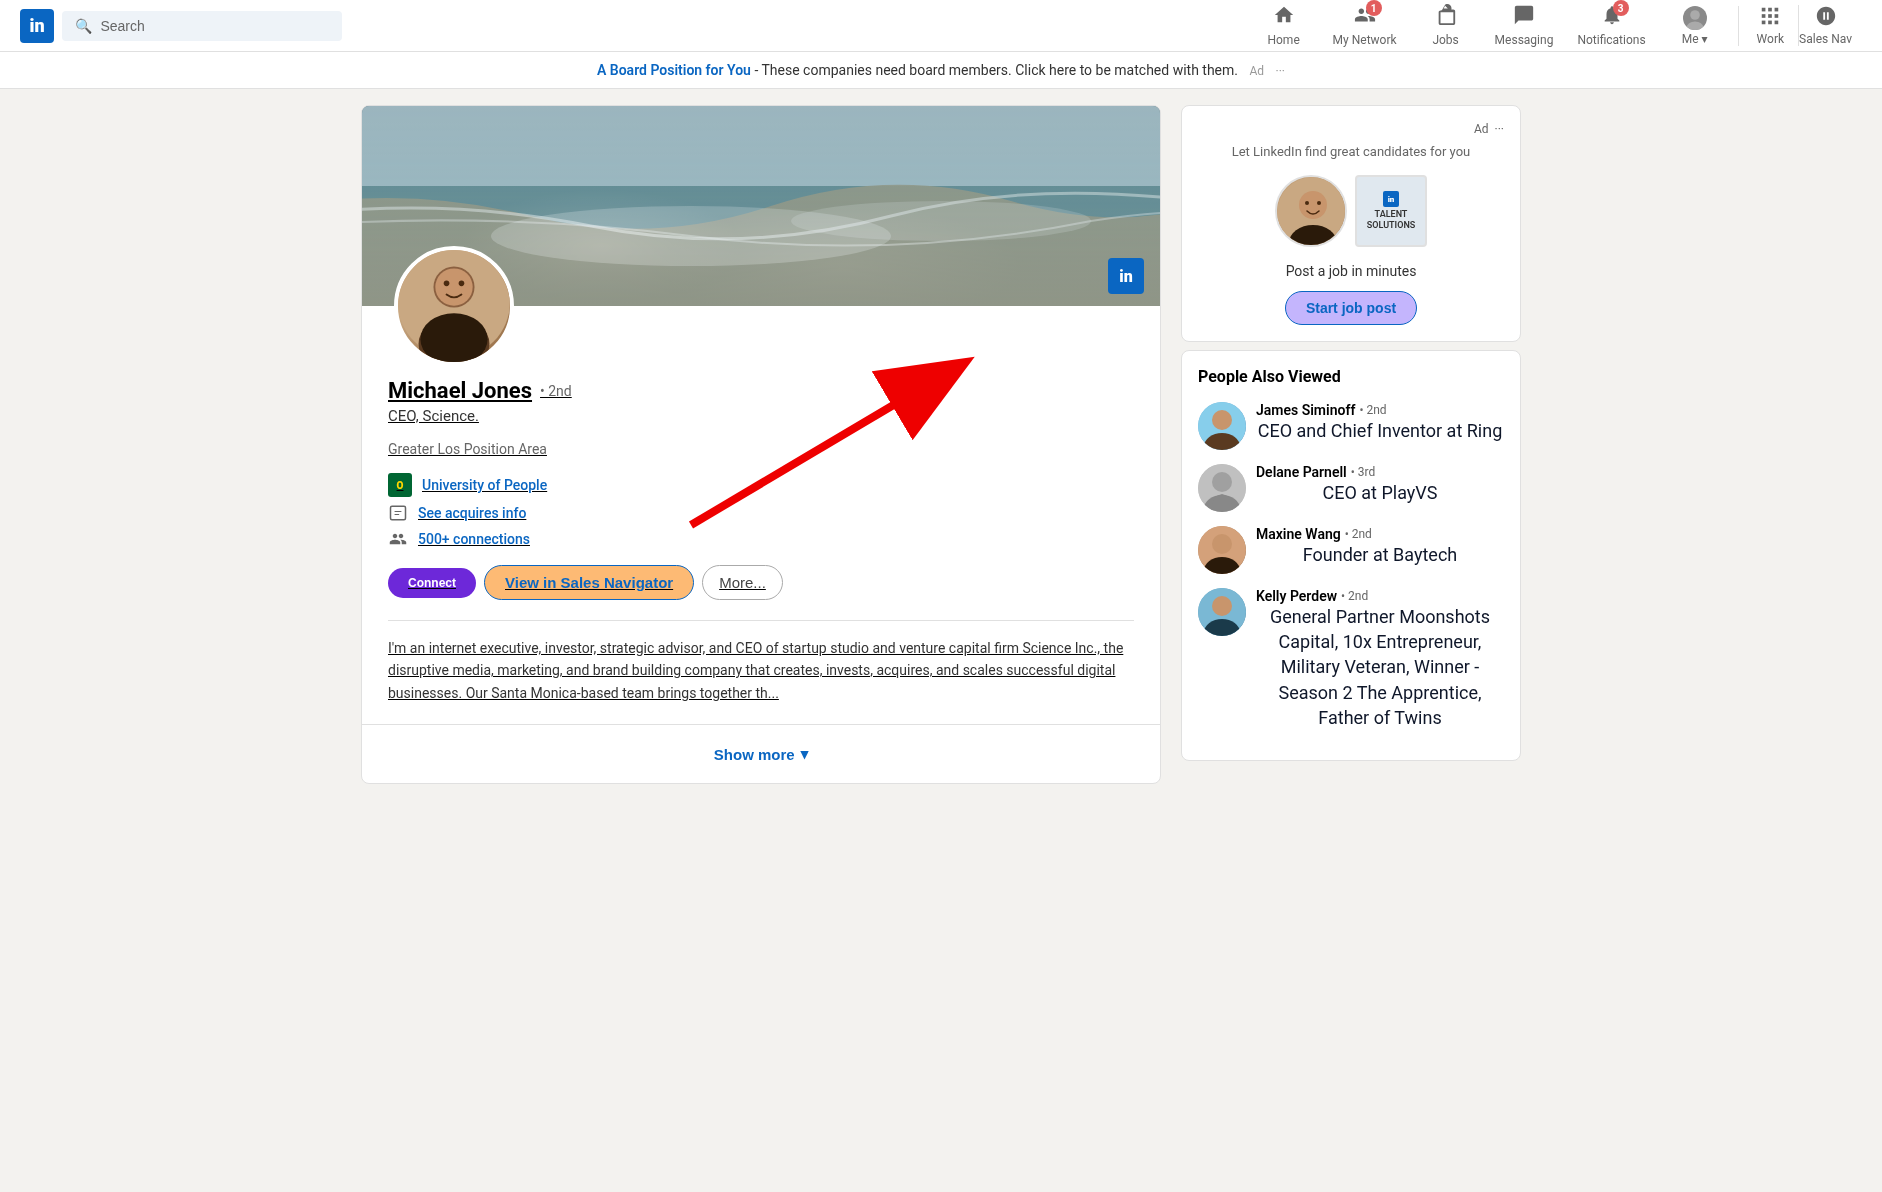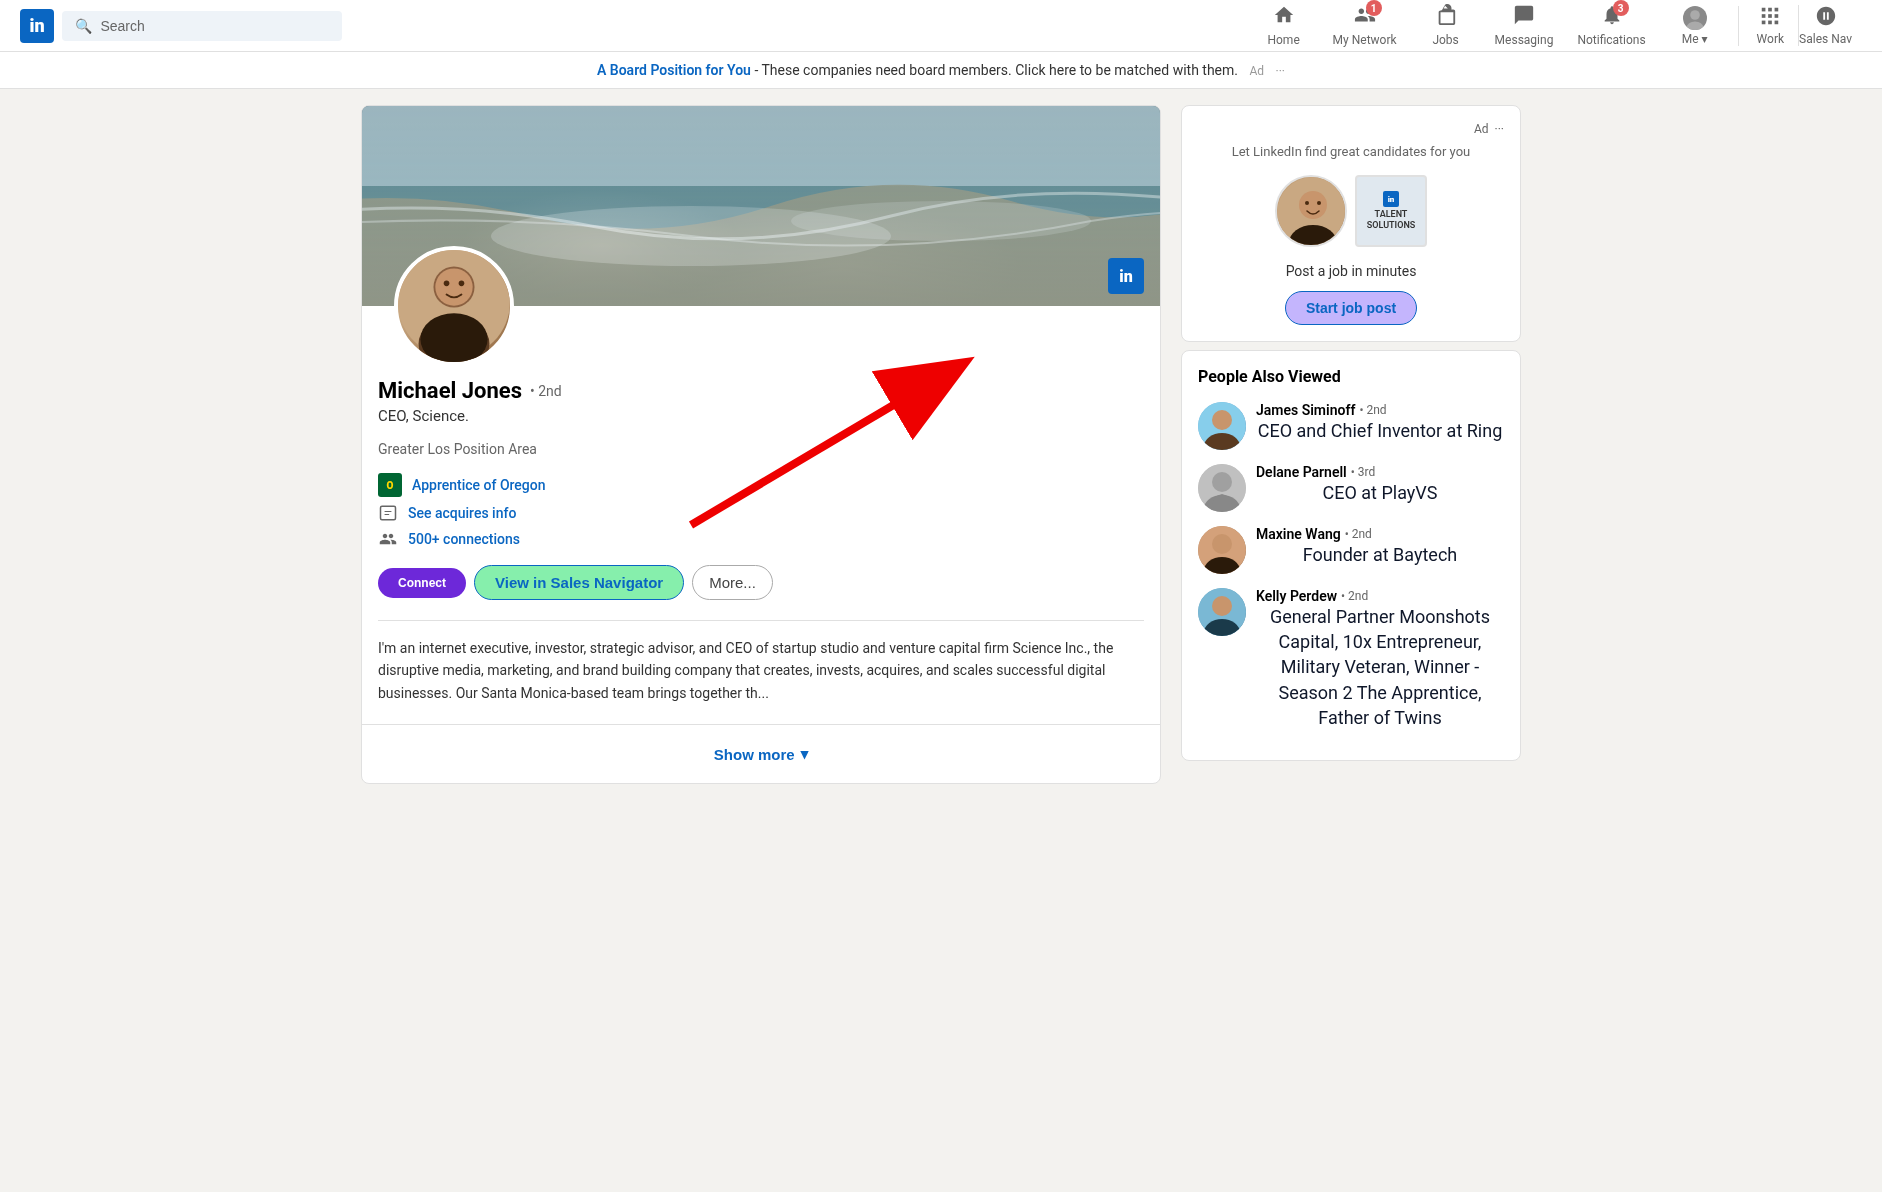--- a/index.html
+++ b/index.html
@@ -193,21 +193,22 @@
       border-radius: 50%;
       border: 4px solid #fff;
       background: linear-gradient(135deg, #c9a882 30%, #a07850 70%);
       overflow: hidden;
       display: flex;
       align-items: flex-end;
       justify-content: center;
     }
 
     .profile-info {
-      padding: 12px 16px 20px;
+      padding: 12px 26px 20px;
+      text-decoration: underline;
     }
     .profile-name-row {
       display: flex;
       align-items: center;
       gap: 8px;
       margin-bottom: 4px;
     }
     .profile-name {
       font-size: 22px;
       font-weight: 700;
@@ -279,21 +280,21 @@
       background: #6d28d9;
       color: #fff;
       border: none;
       border-radius: 20px;
       padding: 8px 20px;
       font-size: 12px;
       font-weight: 600;
       cursor: pointer;
     }
     .btn-sales-nav {
-      background: #86efac;
+      background: #fdba74;
       color: #0a66c2;
       border: 1.5px solid #0a66c2;
       border-radius: 20px;
       padding: 8px 20px;
       font-size: 15px;
       font-weight: 600;
       cursor: pointer;
     }
     .btn-more {
       background: #fff;
@@ -656,21 +657,21 @@
         <div class="profile-name-row">
           <span class="profile-name">Michael Jones</span>
           <span class="profile-degree">• 2nd</span>
         </div>
         <div class="profile-title">CEO, Science.</div>
         <div class="profile-location">Greater Los Position Area</div>
 
         <div class="profile-meta">
           <div class="profile-meta-item">
             <div class="university-icon">O</div>
-            <span class="meta-link">Apprentice of Oregon</span>
+            <span class="meta-link">University of People</span>
           </div>
           <div class="profile-meta-item">
             <div class="meta-icon">
               <svg width="18" height="18" viewBox="0 0 24 24" fill="#666">
                   <rect x="2" y="3" width="20" height="18" rx="2" ry="2" fill="none" stroke="#666" stroke-width="2"></rect>
                   <path d="M8 10h8M8 14h5" stroke="#666" stroke-width="1.5" stroke-linecap="round"></path>
                 </svg>
             </div>
             <span class="meta-link">See acquires info</span>
           </div>

